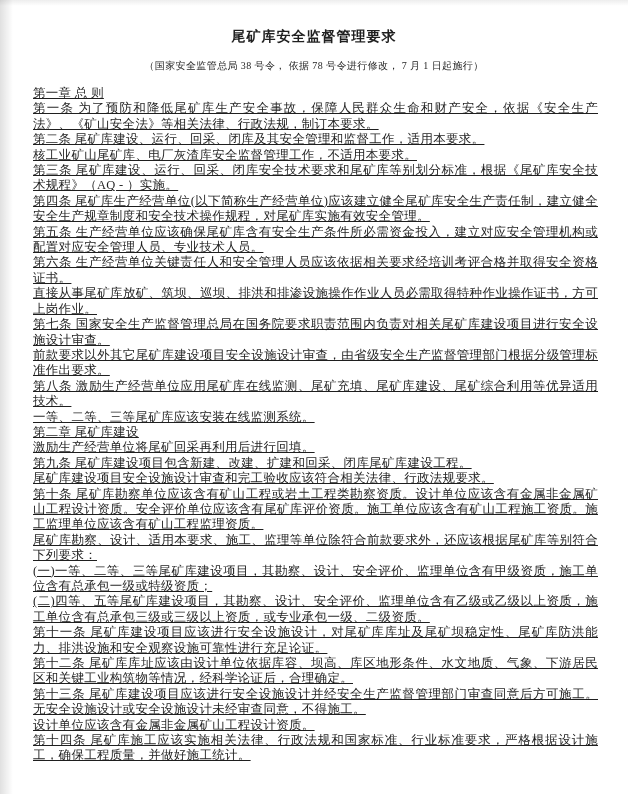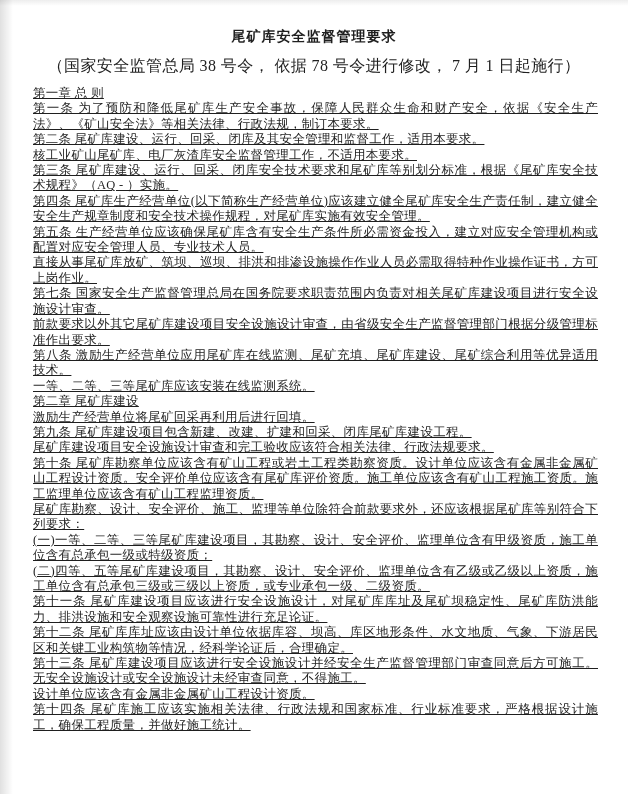--- a/index.html
+++ b/index.html
@@ -38,21 +38,21 @@
     margin: 28px 0 0 0;
     text-align: center;
     font-size: 14px;
     font-weight: bold;
     letter-spacing: 1px;
     line-height: 18px;
   }
   .doc-subtitle {
     margin: 12px 0 12px 0;
     text-align: center;
-    font-size: 16px;
+    font-size: 10px;
     letter-spacing: 0.4px;
     line-height: 16px;
   }
   .doc-body {
     margin: 5px 30px 0 33px;
     font-size: 12.5px;
     line-height: 15.4px;
     letter-spacing: 0.3px;
     text-align: justify;
     text-justify: inter-character;
@@ -71,31 +71,32 @@
   <h1 class="doc-title">尾矿库安全监督管理要求</h1>
   <p class="doc-subtitle">（国家安全监管总局 38 号令， 依据 78 号令进行修改， 7 月 1 日起施行）</p>
   <div class="doc-body">
     <p class="para">第一章 总 则</p>
     <p class="para">第一条 为了预防和降低尾矿库生产安全事故，保障人民群众生命和财产安全，依据《安全生产法》、《矿山安全法》等相关法律、行政法规，制订本要求。</p>
     <p class="para">第二条 尾矿库建设、运行、回采、闭库及其安全管理和监督工作，适用本要求。</p>
     <p class="para">核工业矿山尾矿库、电厂灰渣库安全监督管理工作，不适用本要求。</p>
     <p class="para">第三条 尾矿库建设、运行、回采、闭库安全技术要求和尾矿库等别划分标准，根据《尾矿库安全技术规程》（AQ - ）实施。</p>
     <p class="para">第四条 尾矿库生产经营单位(以下简称生产经营单位)应该建立健全尾矿库安全生产责任制，建立健全安全生产规章制度和安全技术操作规程，对尾矿库实施有效安全管理。</p>
     <p class="para">第五条 生产经营单位应该确保尾矿库含有安全生产条件所必需资金投入，建立对应安全管理机构或配置对应安全管理人员、专业技术人员。</p>
+    <p class="para">第六条 生产经营单位关键责任人和安全管理人员应该依据相关要求经培训考评合格并取得安全资格证书。</p>
     <p class="para">直接从事尾矿库放矿、筑坝、巡坝、排洪和排渗设施操作作业人员必需取得特种作业操作证书，方可上岗作业。</p>
     <p class="para">第七条 国家安全生产监督管理总局在国务院要求职责范围内负责对相关尾矿库建设项目进行安全设施设计审查。</p>
     <p class="para">前款要求以外其它尾矿库建设项目安全设施设计审查，由省级安全生产监督管理部门根据分级管理标准作出要求。</p>
     <p class="para">第八条 激励生产经营单位应用尾矿库在线监测、尾矿充填、尾矿库建设、尾矿综合利用等优异适用技术。</p>
     <p class="para">一等、二等、三等尾矿库应该安装在线监测系统。</p>
     <p class="para">第二章 尾矿库建设</p>
     <p class="para">激励生产经营单位将尾矿回采再利用后进行回填。</p>
     <p class="para">第九条 尾矿库建设项目包含新建、改建、扩建和回采、闭库尾矿库建设工程。</p>
     <p class="para">尾矿库建设项目安全设施设计审查和完工验收应该符合相关法律、行政法规要求。</p>
     <p class="para">第十条 尾矿库勘察单位应该含有矿山工程或岩土工程类勘察资质。设计单位应该含有金属非金属矿山工程设计资质。安全评价单位应该含有尾矿库评价资质。施工单位应该含有矿山工程施工资质。施工监理单位应该含有矿山工程监理资质。</p>
-    <p class="para">尾矿库勘察、设计、安全评价、施工、监理等单位除符合前款要求外，还应该根据尾矿库等别符合下列要求：</p>
+    <p class="para">尾矿库勘察、设计、适用本要求、施工、监理等单位除符合前款要求外，还应该根据尾矿库等别符合下列要求：</p>
     <p class="para">(一)一等、二等、三等尾矿库建设项目，其勘察、设计、安全评价、监理单位含有甲级资质，施工单位含有总承包一级或特级资质；</p>
     <p class="para">(二)四等、五等尾矿库建设项目，其勘察、设计、安全评价、监理单位含有乙级或乙级以上资质，施工单位含有总承包三级或三级以上资质，或专业承包一级、二级资质。</p>
     <p class="para">第十一条 尾矿库建设项目应该进行安全设施设计，对尾矿库库址及尾矿坝稳定性、尾矿库防洪能力、排洪设施和安全观察设施可靠性进行充足论证。</p>
     <p class="para">第十二条 尾矿库库址应该由设计单位依据库容、坝高、库区地形条件、水文地质、气象、下游居民区和关键工业构筑物等情况，经科学论证后，合理确定。</p>
     <p class="para">第十三条 尾矿库建设项目应该进行安全设施设计并经安全生产监督管理部门审查同意后方可施工。无安全设施设计或安全设施设计未经审查同意，不得施工。</p>
     <p class="para">设计单位应该含有金属非金属矿山工程设计资质。</p>
     <p class="para">第十四条 尾矿库施工应该实施相关法律、行政法规和国家标准、行业标准要求，严格根据设计施工，确保工程质量，并做好施工统计。</p>
   </div>
 </div>
 

